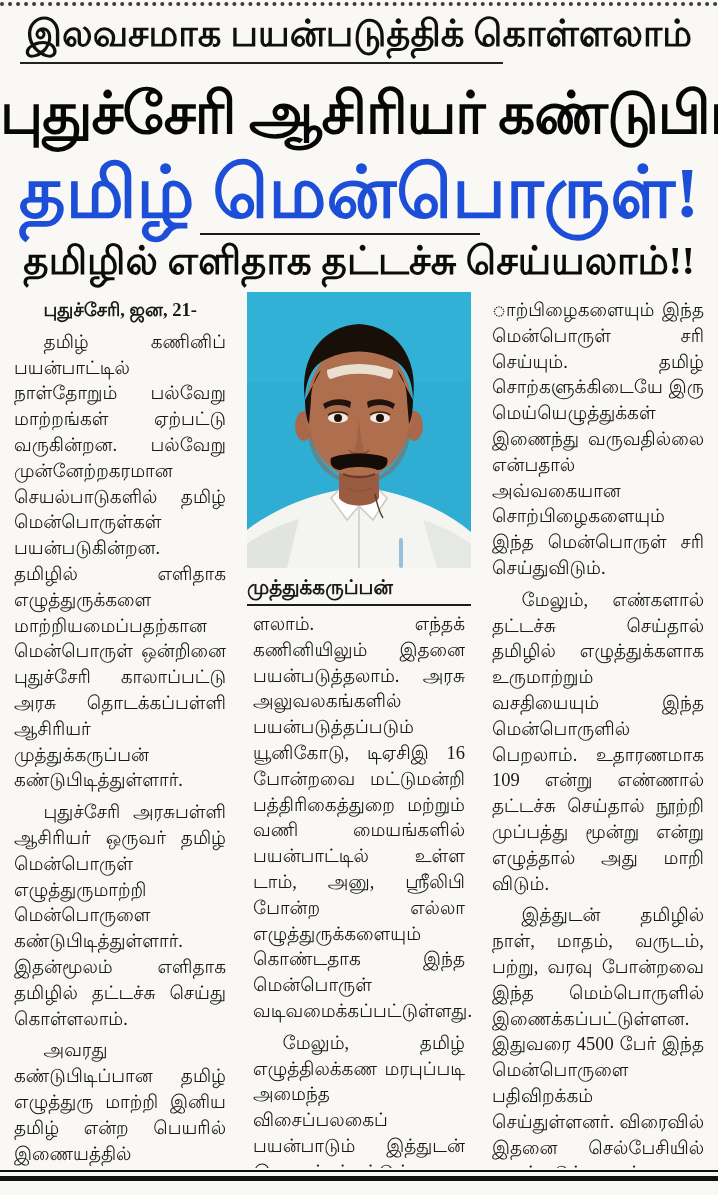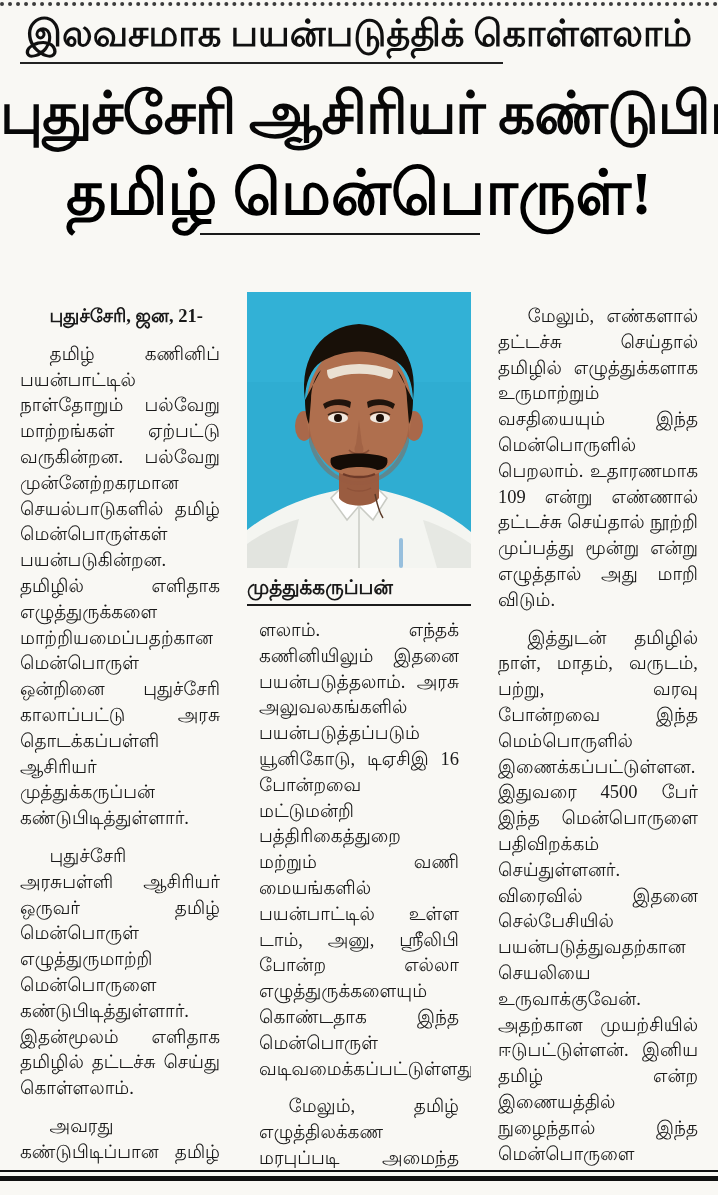--- a/index.html
+++ b/index.html
@@ -36,23 +36,23 @@
     font-weight:700;
     font-size:58px;line-height:88px;
     letter-spacing:-1px;
     color:#070707;
     white-space:nowrap;
   }
   .headline-2{
     position:absolute;top:152px;left:0;width:718px;
     text-align:center;
     font-weight:700;
-    font-size:62px;line-height:82px;
+    font-size:72px;line-height:82px;
     letter-spacing:0px;
-    color:#000000;
+    color:#1d4ed8;
     white-space:nowrap;
   }
   .headline-rule{
     position:absolute;top:233px;left:200px;width:280px;height:0;
     border-top:2px solid #1a1a1a;
   }
   .subheadline{
     position:absolute;top:236px;left:0;width:718px;
     text-align:center;
     font-weight:700;
@@ -67,21 +67,21 @@
   }
   .col{
     width:224px;min-width:224px;max-width:224px;
     height:876px;
     overflow:hidden;
     font-size:18.5px;
     line-height:25.8px;
     text-align:justify;
     color:#191919;
   }
-  .col p{margin:12px;text-indent:1.6em;}
+  .col p{margin:6px;text-indent:1.6em;}
   .col p.flush{text-indent:0;}
   .dateline{
     font-weight:700;
     text-indent:2.8em;
     text-align:left;
   }
   figure.photo-block{margin:0 0 4px 0;}
   .photo-frame{
     width:224px;height:276px;
     display:block;
@@ -114,20 +114,21 @@
 <div class="paper">
 
   <div class="top-dots"></div>
 
   <div class="kicker">இலவசமாக பயன்படுத்திக் கொள்ளலாம்</div>
   <div class="kicker-rule"></div>
 
   <div class="headline-1">புதுச்சேரி ஆசிரியர் கண்டுபிடித்த</div>
   <div class="headline-2">தமிழ் மென்பொருள்!</div>
   <div class="headline-rule"></div>
+  <div class="subheadline">தமிழில் எளிதாக தட்டச்சு செய்யலாம்!!</div>
 
   <div class="columns">
 
     <div class="col">
       <p class="dateline">புதுச்சேரி, ஜன, 21-</p>
       <p>தமிழ் கணினிப் பயன்பாட்டில் நாள்தோறும் பல்வேறு மாற்றங்கள் ஏற்பட்டு வருகின்றன. பல்வேறு முன்னேற்றகரமான செயல்பாடுகளில் தமிழ் மென்பொருள்கள் பயன்படுகின்றன. தமிழில் எளிதாக எழுத்துருக்களை மாற்றியமைப்பதற்கான மென்பொருள் ஒன்றினை புதுச்சேரி காலாப்பட்டு அரசு தொடக்கப்பள்ளி ஆசிரியர் முத்துக்கருப்பன் கண்டுபிடித்துள்ளார்.</p>
       <p>புதுச்சேரி அரசுபள்ளி ஆசிரியர் ஒருவர் தமிழ் மென்பொருள் எழுத்துருமாற்றி மென்பொருளை கண்டுபிடித்துள்ளார். இதன்மூலம் எளிதாக தமிழில் தட்டச்சு செய்து கொள்ளலாம்.</p>
       <p>அவரது கண்டுபிடிப்பான தமிழ் எழுத்துரு மாற்றி இனிய தமிழ் என்ற பெயரில் இணையத்தில் இலவசமாக கிடைக்கிறது. இதன் மூலம் எளிதாக தமிழ் எழுத்துருக்களை மாற்றிக் கொள்ளலாம். மேலும், எளிய முறையில்தமிழில் தட்டச்சும் செய்துகொள்ளலாம்.</p>
 
     </div>
@@ -185,20 +186,21 @@
           <path d="M100,196 C106,200 118,200 124,196" stroke="#8a4f36" stroke-width="1.4" fill="none" opacity="0.7"></path>
         </svg>
         <figcaption class="photo-caption">முத்துக்கருப்பன்</figcaption>
       </figure>
       <div class="caption-rule"></div>
       <p class="flush">ளலாம். எந்தக் கணினியிலும் இதனை பயன்படுத்தலாம். அரசு அலுவலகங்களில் பயன்படுத்தப்படும் யூனிகோடு, டிஏசிஇ 16 போன்றவை மட்டுமன்றி பத்திரிகைத்துறை மற்றும் வணி மையங்களில் பயன்பாட்டில் உள்ள டாம், அனு, ஸ்ரீலிபி போன்ற எல்லா எழுத்துருக்களையும் கொண்டதாக இந்த மென்பொருள் வடிவமைக்கப்பட்டுள்ளது.</p>
       <p>மேலும், தமிழ் எழுத்திலக்கண மரபுப்படி அமைந்த விசைப்பலகைப் பயன்பாடும் இத்துடன் இணைக்கப்பட்டுள்ளது. இதனால் ஆரம்ப நிலையில் கணினி பழகியவர்கள் கூட இந்த மென்பொருளை எளிதாக பயன்படுத்தலாம். இந்த விசைப்பலகையின் மூலம் ஆங்கிலத்தில் தட்டினாலும் தமிழில் எழுத்துக்கள் அச்சாகும். மேலும், செ</p>
     </div>
 
     <div class="col">
+      <p class="flush">ாற்பிழைகளையும் இந்த மென்பொருள் சரி செய்யும். தமிழ் சொற்களுக்கிடையே இரு மெய்யெழுத்துக்கள் இணைந்து வருவதில்லை என்பதால் அவ்வகையான சொற்பிழைகளையும் இந்த மென்பொருள் சரி செய்துவிடும்.</p>
       <p>மேலும், எண்களால் தட்டச்சு செய்தால் தமிழில் எழுத்துக்களாக உருமாற்றும் வசதியையும் இந்த மென்பொருளில் பெறலாம். உதாரணமாக 109 என்று எண்ணால் தட்டச்சு செய்தால் நூற்றி முப்பத்து மூன்று என்று எழுத்தால் அது மாறி விடும்.</p>
       <p>இத்துடன் தமிழில் நாள், மாதம், வருடம், பற்று, வரவு போன்றவை இந்த மெம்பொருளில் இணைக்கப்பட்டுள்ளன. இதுவரை 4500 பேர் இந்த மென்பொருளை பதிவிறக்கம் செய்துள்ளனர். விரைவில் இதனை செல்பேசியில் பயன்படுத்துவதற்கான செயலியை உருவாக்குவேன். அதற்கான முயற்சியில் ஈடுபட்டுள்ளன். இனிய தமிழ் என்ற இணையத்தில் நுழைந்தால் இந்த மென்பொருளை இலவசமாக பதிவிறக்கம் செய்துக் கொள்ளலாம். கணினிப் பயன்பாட்டில் உள்ள தமிழர்கள் இதனை பயன்படுத்திக் கொள்ளவேண்டும்.</p>
 
     </div>
 
   </div>
 
   <div class="bottom-rule-thin"></div>
   <div class="bottom-rule-thick"></div>
 

